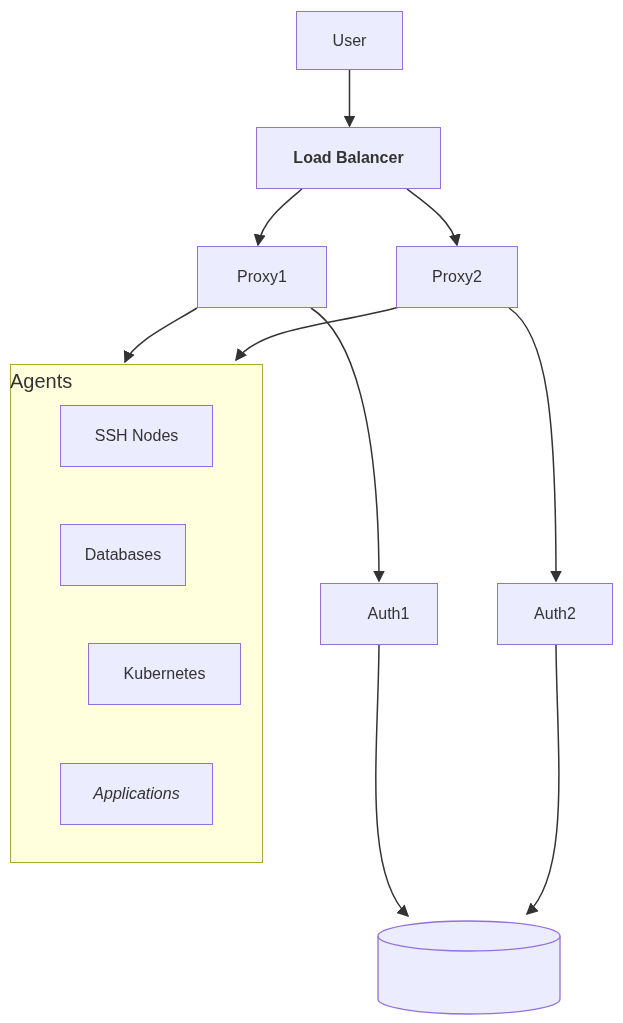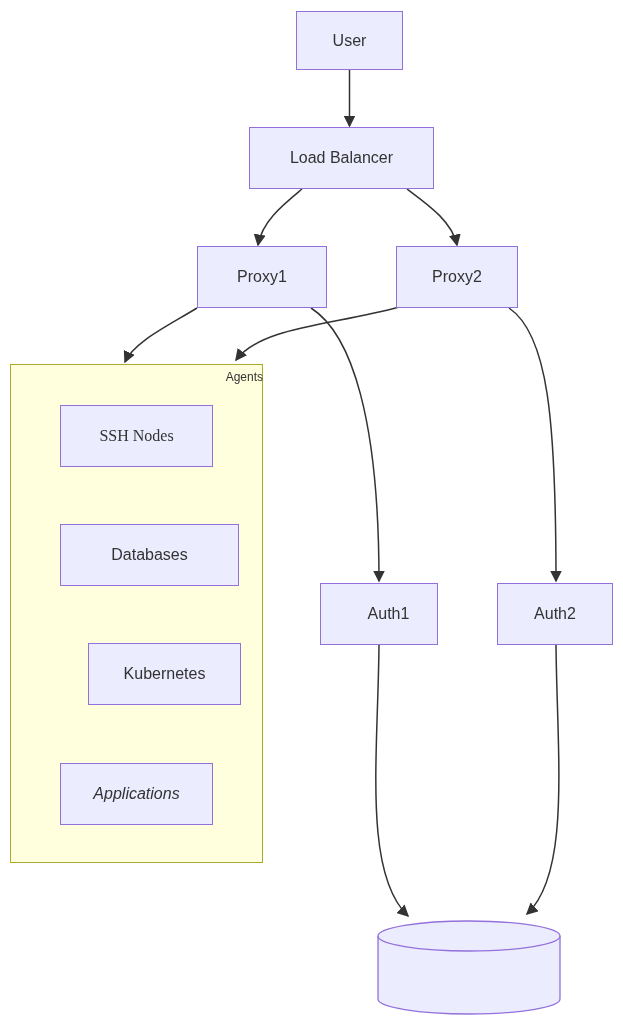--- a/index.html
+++ b/index.html
@@ -13,22 +13,22 @@
   }
   .edges{position:absolute;inset:0;z-index:1;}
   .cluster{
     position:absolute;z-index:0;
     background:var(--cluster-fill,#ffffde);
     border:1px solid var(--cluster-border,#aaaa33);
     box-sizing:border-box;
   }
   .cluster-label{
     position:absolute;z-index:2;
-    text-align:right;
-    font-size:12px;
+    text-align:left;
+    font-size:20px;
     color:var(--text,#333333);
   }
   .node{
     position:absolute;z-index:2;
     background:var(--node-fill,#ECECFF);
     border:1px solid var(--node-border,#9370DB);
     box-sizing:border-box;
     display:flex;align-items:center;justify-content:center;
     font-size:16px;
     color:var(--text,#333333);
@@ -69,29 +69,29 @@
       <path d="M 378,936 L 378,999 A 91,15 0 0 0 560,999 L 560,936" fill="#ECECFF" stroke="#9370DB" stroke-width="1.3"></path>
       <ellipse cx="469" cy="936" rx="91" ry="15" fill="#ECECFF" stroke="#9370DB" stroke-width="1.3"></ellipse>
     </g>
   </svg>
 
   <div class="cluster" style="left:10px;top:364px;width:253px;height:499px;"></div>
   <div class="cluster-label" style="left:10px;top:370px;width:253px;">Agents</div>
 
   <div class="node" style="left:296px;top:11px;width:107px;height:59px;">User</div>
 
-  <div class="node" style="left:249px;top:127px;width:185px;height:62px;">Load Balancer</div>
+  <div class="node" style="left:256px;top:127px;width:185px;height:62px;font-weight:bold;">Load Balancer</div>
 
   <div class="node" style="left:197px;top:246px;width:130px;height:62px;">Proxy1</div>
 
   <div class="node" style="left:396px;top:246px;width:122px;height:62px;">Proxy2</div>
 
-  <div class="node" style="left:60px;top:405px;width:153px;height:62px;font-family:Liberation Serif, serif;">SSH Nodes</div>
+  <div class="node" style="left:60px;top:405px;width:153px;height:62px;">SSH Nodes</div>
 
-  <div class="node" style="left:60px;top:524px;width:179px;height:62px;">Databases</div>
+  <div class="node" style="left:60px;top:524px;width:126px;height:62px;">Databases</div>
 
   <div class="node" style="left:60px;top:643px;width:153px;height:62px;margin-left:28px;">Kubernetes</div>
 
   <div class="node" style="left:60px;top:763px;width:153px;height:62px;font-style:italic;">Applications</div>
 
   <div class="node" style="left:320px;top:583px;width:118px;height:62px;padding-left:19px;">Auth1</div>
 
   <div class="node" style="left:497px;top:583px;width:116px;height:62px;">Auth2</div>
 
 </div>

